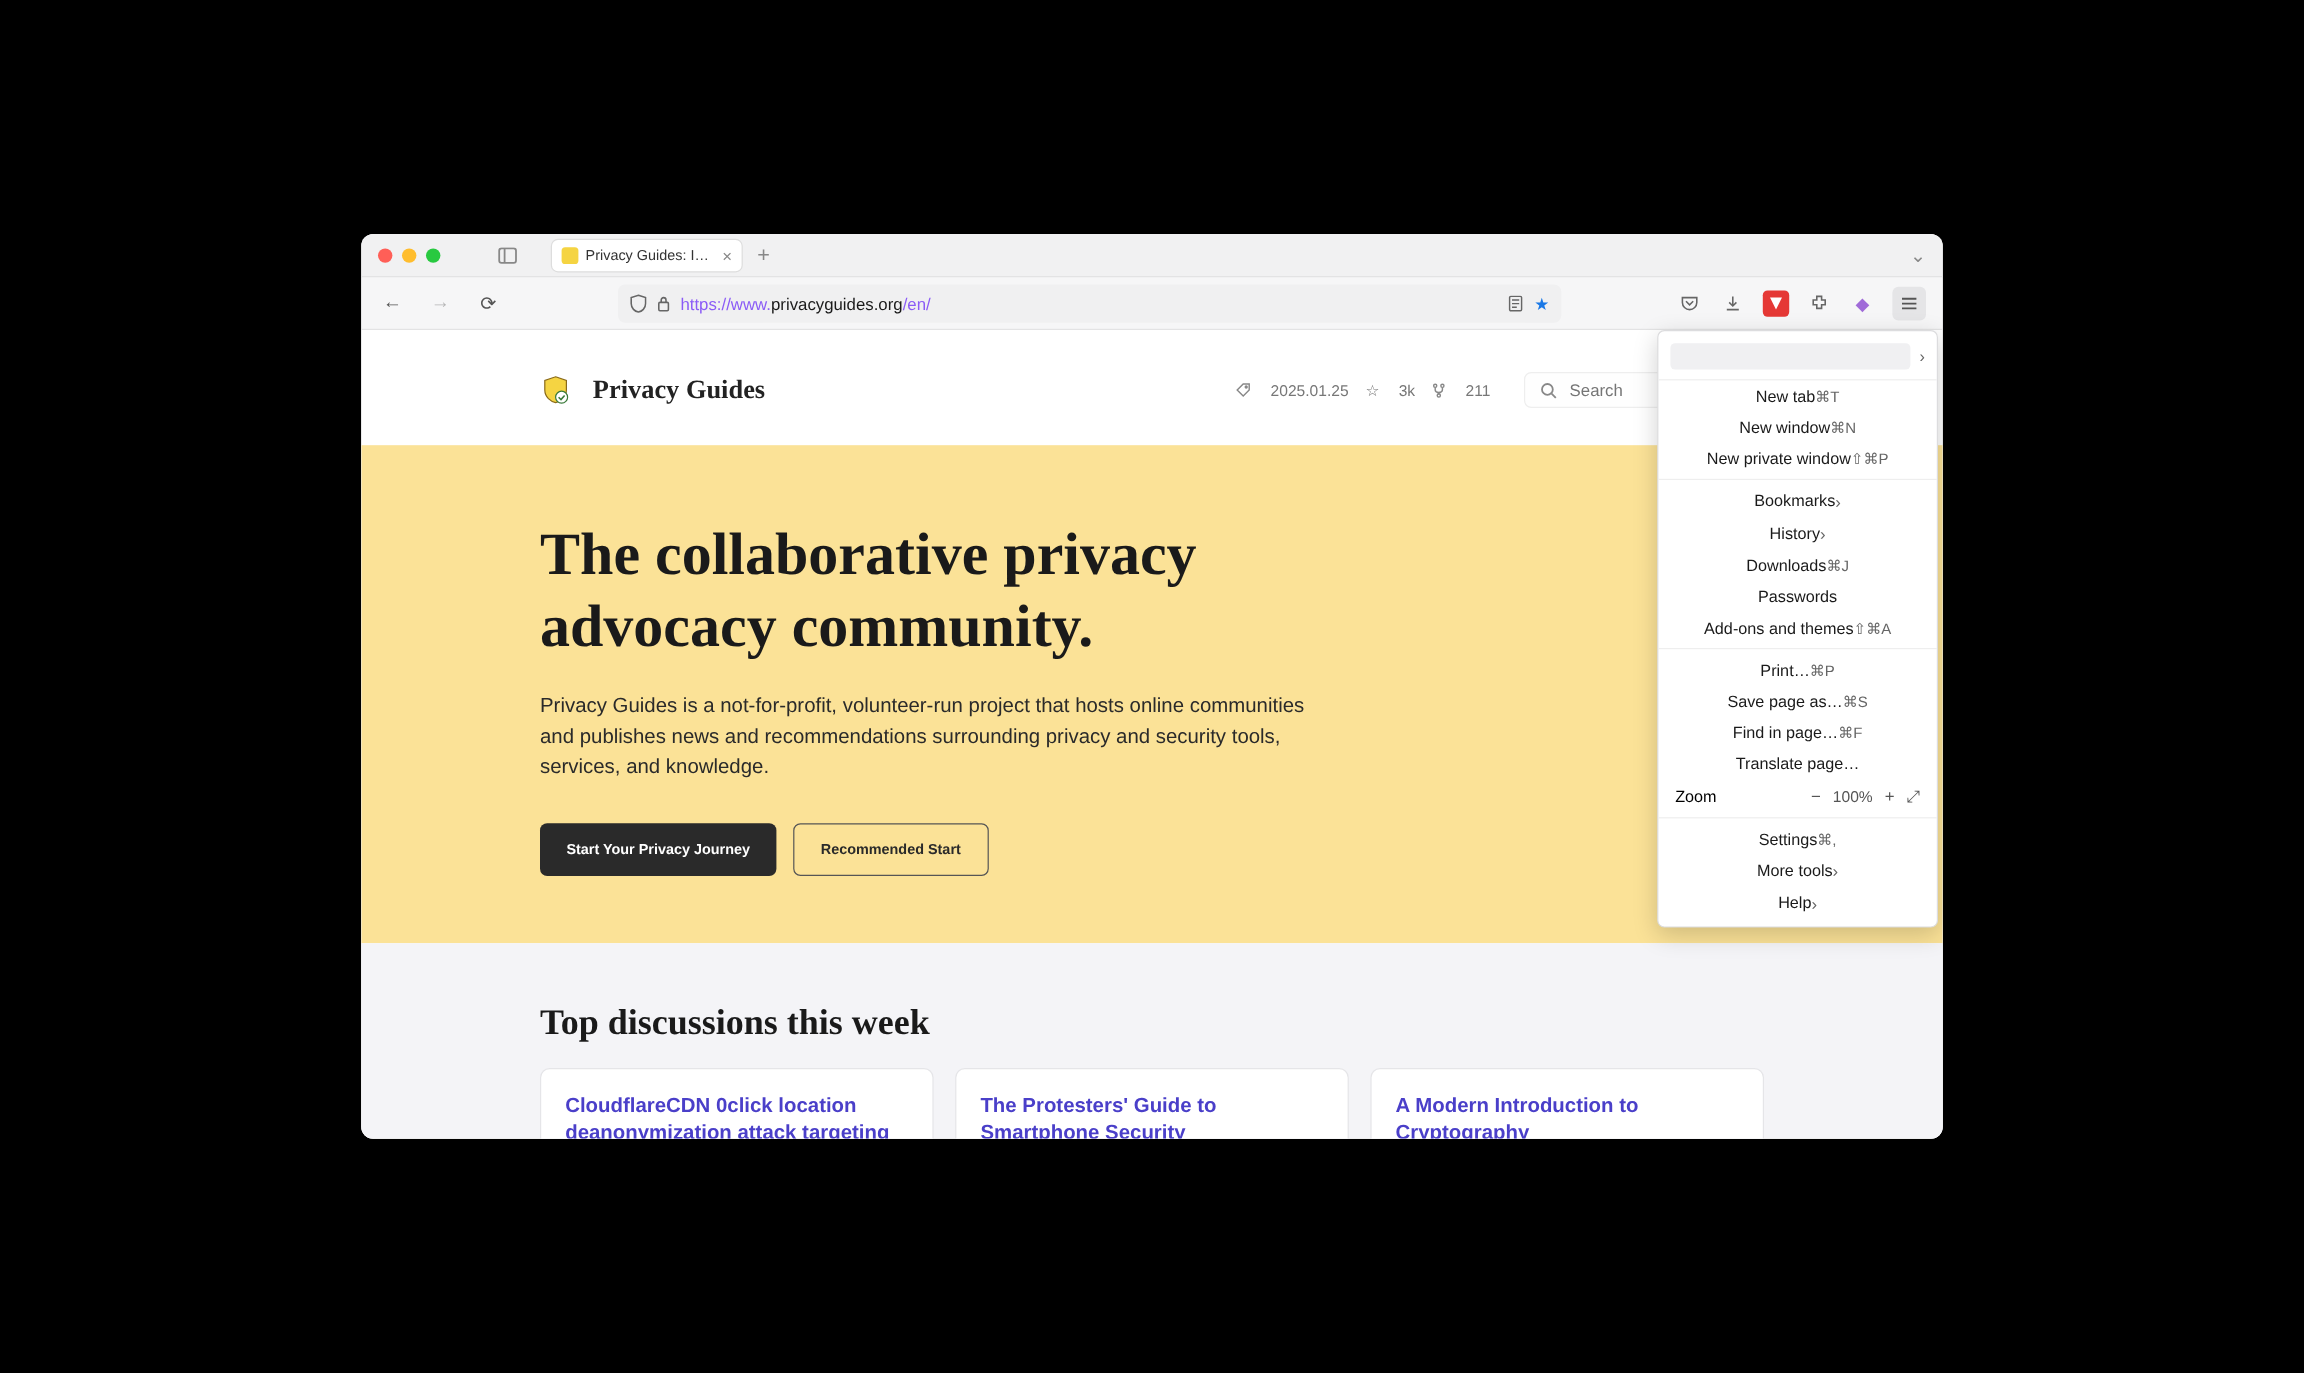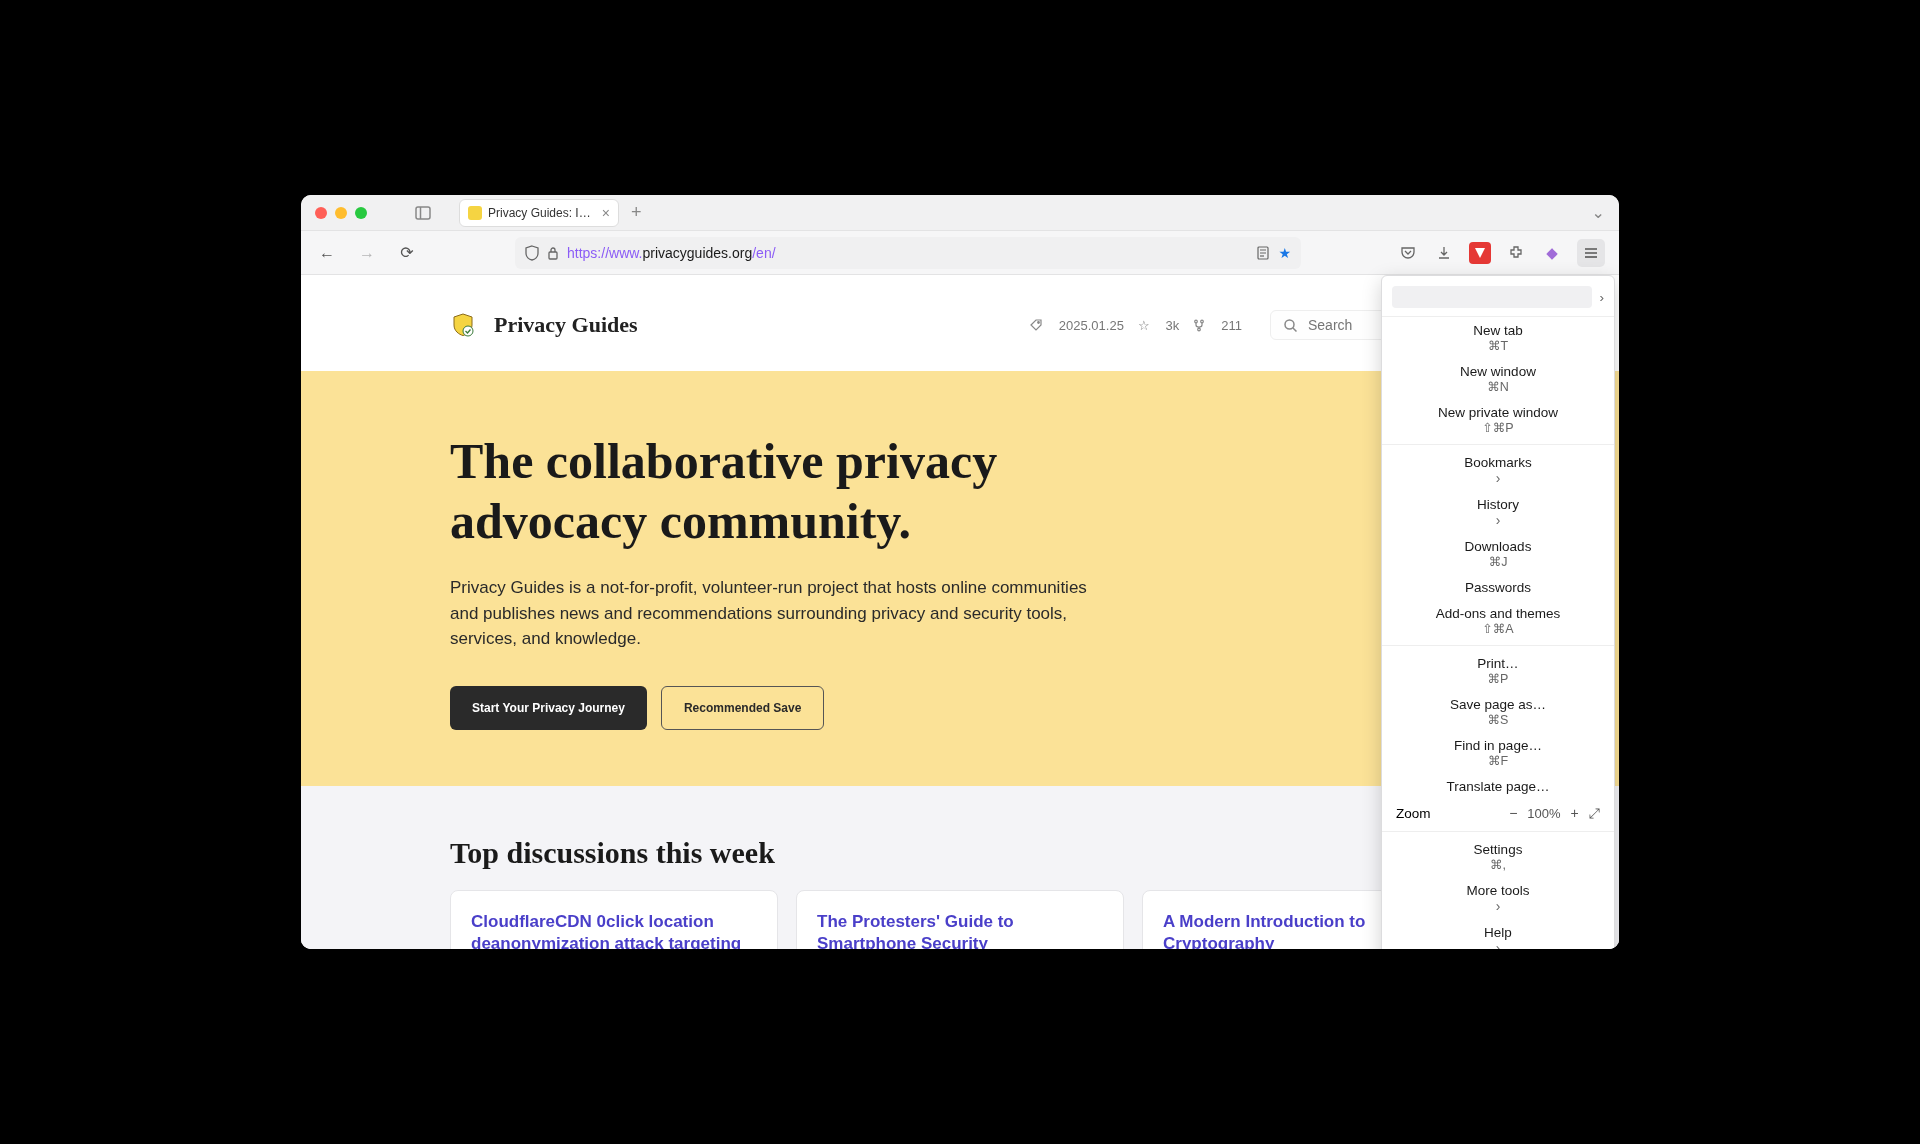--- a/index.html
+++ b/index.html
@@ -70,21 +70,21 @@
     .cards { display: flex; gap: 18px; }
     .card { flex: 1; background: #fff; border: 1px solid #e5e5e8; border-radius: 8px; padding: 20px; }
     .card h3 { color: #4a3fc9; font-size: 17px; font-weight: 700; line-height: 1.35; margin-bottom: 14px; cursor: pointer; }
     
     
     .menu { position: absolute; top: 80px; right: 4px; width: 234px; background: #fff; border: 1px solid #dcdcde; border-radius: 6px; box-shadow: 0 6px 20px rgba(0,0,0,0.18); padding: 6px 0; font-size: 13.5px; }
     .menu-header { padding: 4px 10px 8px 10px; display: flex; gap: 8px; align-items: center; border-bottom: 1px solid #eee; }
     .menu-account-box { flex: 1; background: #f0f0f2; height: 22px; border-radius: 4px; }
     .menu-header .chev { color: #666; }
     .menu-divider { height: 1px; background: #eee; margin: 4px 0; }
-    .menu-item { display: flex; justify-content: center; align-items: center; padding: 5.5px 14px; cursor: pointer; flex-direction: column; }
+    .menu-item { display: flex; justify-content: center; align-items: center; padding: 5.5px 14px; cursor: pointer; }
     .menu-item .label { color: #1a1a1a; }
     .menu-item .shortcut { color: #666; font-size: 12.5px; }
     .menu-item .chev { color: #666; font-size: 14px; }
     .menu-zoom { display: flex; align-items: center; padding: 5.5px 14px; gap: 10px; }
     .menu-zoom .zlabel { flex: 1; }
     .zoom-ctl { display: flex; gap: 10px; align-items: center; color: #555; }
     .zoom-ctl .zbtn { cursor: pointer; font-size: 14px; }
     .zoom-ctl .zval { font-size: 13px; }
     
     .star-blue { color: #1a78e6; }
@@ -224,21 +224,21 @@
         </div>
       </div>
     </div>
 
     <div class="hero">
       <div class="hero-inner">
         <h1>The collaborative privacy advocacy community.</h1>
         <p>Privacy Guides is a not-for-profit, volunteer-run project that hosts online communities and publishes news and recommendations surrounding privacy and security tools, services, and knowledge.</p>
         <div class="hero-buttons">
           <button class="btn btn-primary">Start Your Privacy Journey</button>
-          <button class="btn btn-secondary">Recommended Save</button>
+          <button class="btn btn-secondary">Recommended Start</button>
         </div>
       </div>
     </div>
 
     <div class="discussions">
       <div class="disc-inner">
         <h2>Top discussions this week</h2>
         <div class="cards">
           <div class="card">
             <h3>CloudflareCDN 0click location deanonymization attack targeting Signal, Discord and other platforms</h3>

